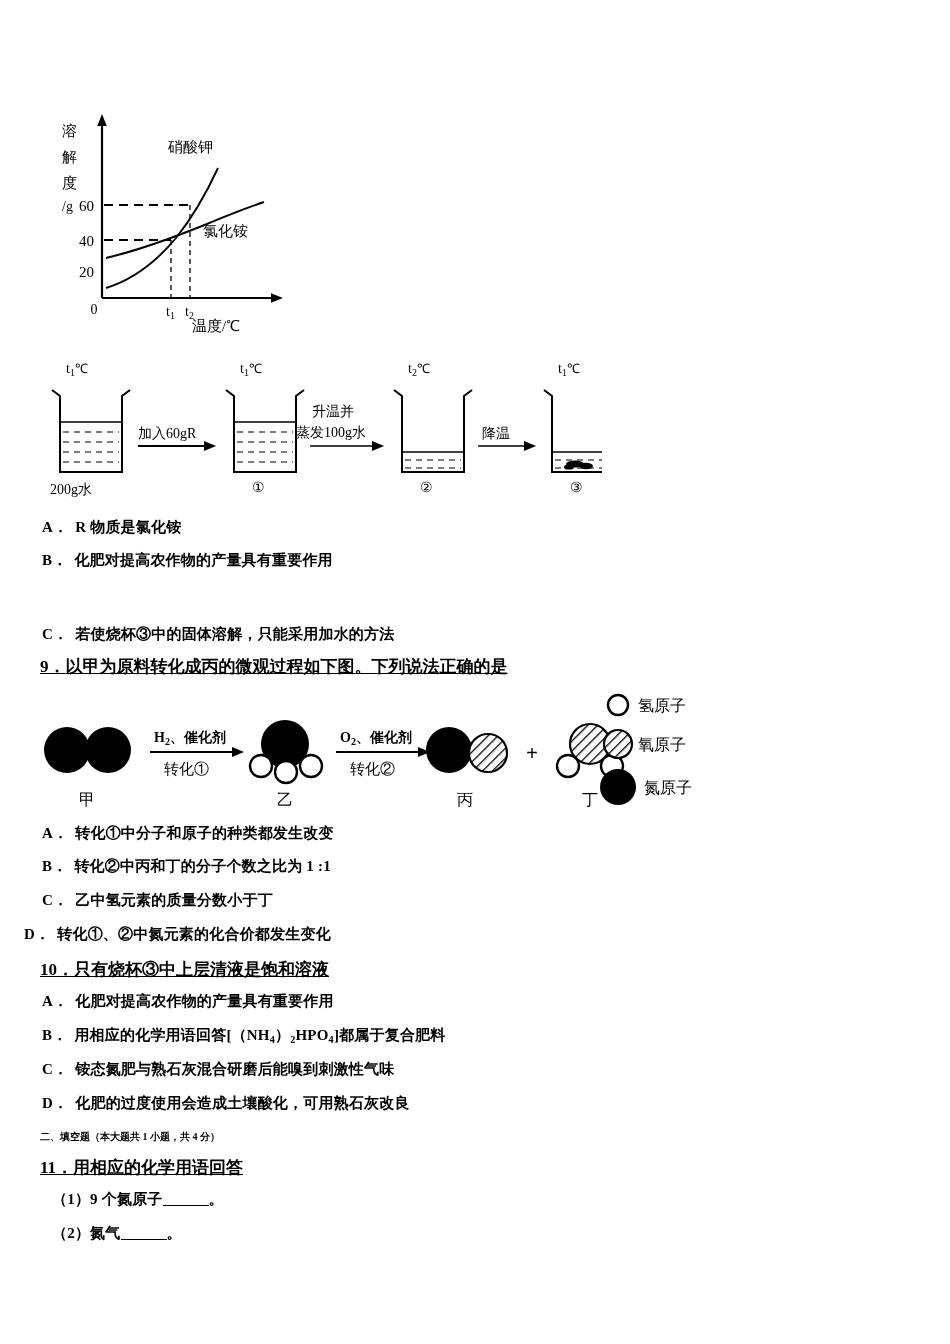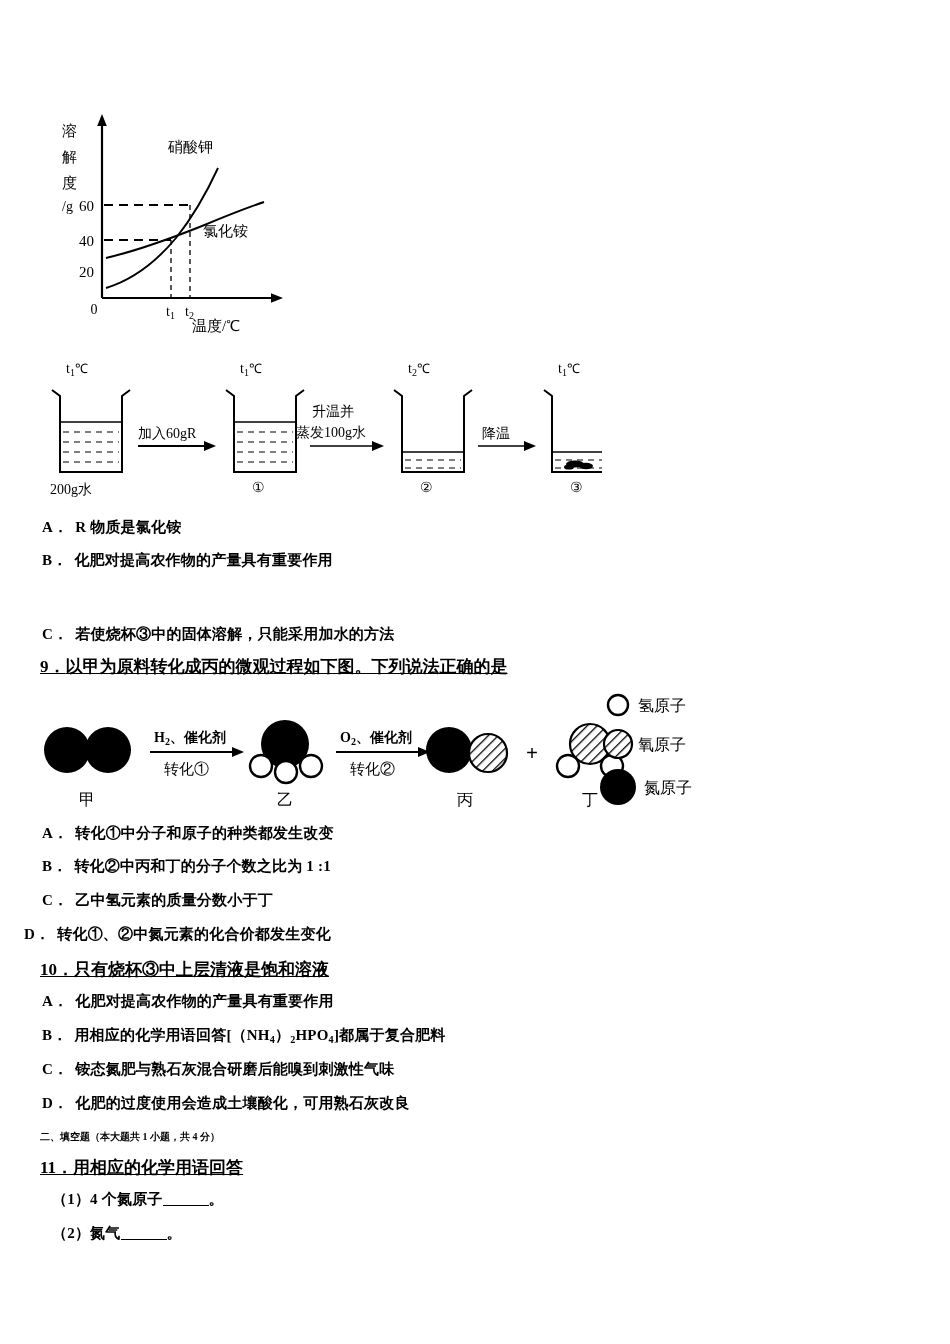--- a/index.html
+++ b/index.html
@@ -277,20 +277,20 @@
     <span class="lbl">D．</span><span>化肥的过度使用会造成土壤酸化，可用熟石灰改良</span>
   </div>
 
   <div class="txt sect" style="left:40px; top:1130px;">二、填空题（本大题共 1 小题，共 4 分）</div>
 
   <div class="txt stem" style="left:40px; top:1156px;">
     <span>11．</span><span>用相应的化学用语回答</span>
   </div>
 
   <div class="txt opt" style="left:52px; top:1190px;">
-    <span>（1）</span><span>4 个氮原子</span><span class="blank-line"></span><span>。</span>
+    <span>（1）</span><span>9 个氮原子</span><span class="blank-line"></span><span>。</span>
   </div>
 
   <div class="txt opt" style="left:52px; top:1224px;">
     <span>（2）</span><span>氮气</span><span class="blank-line"></span><span>。</span>
   </div>
 
 </div>
 
 </body></html>

